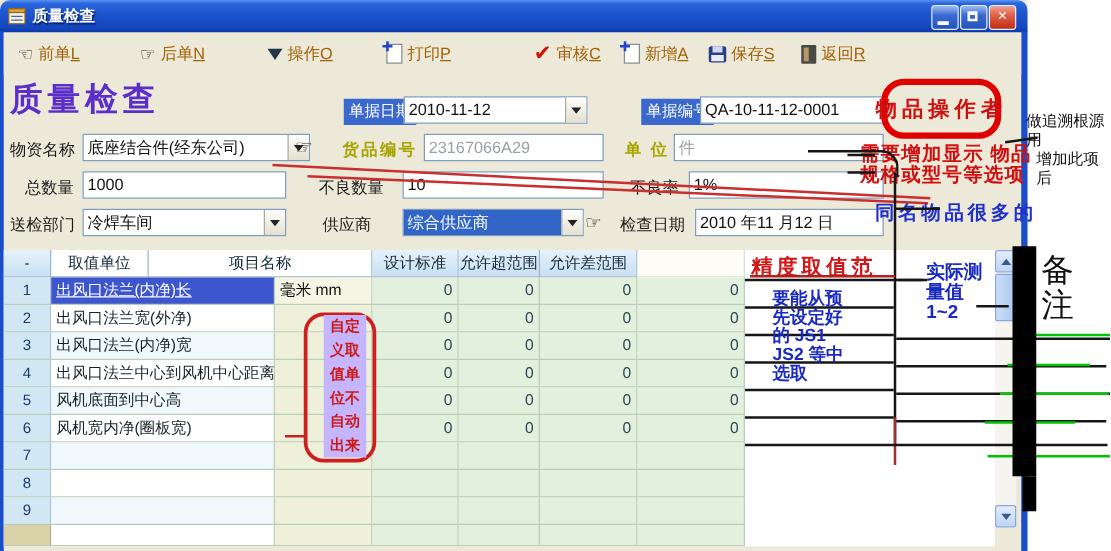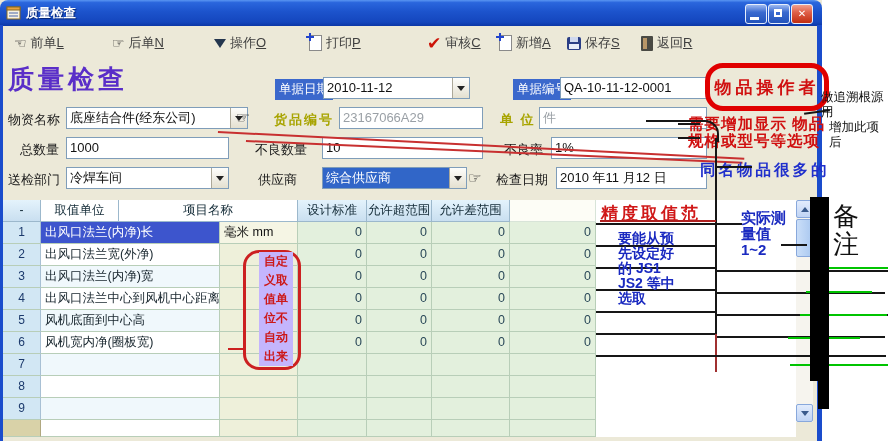--- a/index.html
+++ b/index.html
@@ -14,21 +14,21 @@
   .title-text{font-size:12.5px;font-weight:bold;margin-left:6px;text-shadow:1px 1px 1px #05226b;}
   .winbtn{position:absolute;top:4px;width:20px;height:18px;border:1px solid #e6eefc;border-radius:3px;
     color:#fff;font-size:10px;text-align:center;line-height:17px;font-weight:bold;}
   .btn-blue{background:linear-gradient(180deg,#9db9f0,#3a6ad0 40%,#2253bb);}
   .btn-red{background:linear-gradient(180deg,#f2a08e,#e0614a 40%,#c22d10);}
   .border-l{position:absolute;left:0;top:25px;width:3px;height:416px;background:#1a4ccc;}
   .border-r{position:absolute;left:817px;top:25px;width:5px;height:416px;background:#1a4ccc;}
   
   .toolbar{position:absolute;left:3px;top:26px;width:814px;height:34px;background:#ece9d8;}
   .tbi{position:absolute;top:7px;height:20px;display:flex;align-items:center;gap:4px;cursor:default;}
-  .tbi .lab{font-size:13px;color:#404040;}
+  .tbi .lab{font-size:13px;color:#a16207;}
   .tbi u{text-decoration:underline;}
   .glyph{font-size:14px;color:#222;}
   .tri-down{width:0;height:0;border-left:6px solid transparent;border-right:6px solid transparent;border-top:9px solid #24364e;}
   .page-ic{width:11px;height:14px;background:#fff;border:1px solid #8a8a8a;position:relative;}
   .page-ic .plus{position:absolute;left:-4px;top:-3px;width:8px;height:8px;}
   .page-ic .plus:before{content:"";position:absolute;left:3px;top:0;width:2px;height:8px;background:#2244cc;}
   .page-ic .plus:after{content:"";position:absolute;left:0;top:3px;width:8px;height:2px;background:#2244cc;}
   .floppy{width:14px;height:13px;background:#2a3e86;border-radius:2px;position:relative;}
   .floppy:before{content:"";position:absolute;left:3px;top:0;width:8px;height:5px;background:#cfd8ee;}
   .floppy:after{content:"";position:absolute;left:2px;bottom:1px;width:10px;height:5px;background:#e8ecf8;}
@@ -57,39 +57,39 @@
   .gc{box-sizing:border-box;border-right:1px solid #b8ceb8;border-bottom:1px solid #b8ceb8;
       font-size:12.5px;overflow:hidden;white-space:nowrap;}
   .ghead .gc{background:linear-gradient(180deg,#e4f3fc,#c9dff0);border-right:1px solid #9cb8cc;border-bottom:1px solid #9cb8cc;
       text-align:center;line-height:21px;color:#122a36;}
   .c-num{width:38px;background:#d2e7f4;border-right:1px solid #a8c0d4;text-align:center;line-height:21px;color:#1c3a6c;font-size:12px;}
   .c-name{width:179px;background:#fff;padding-left:4px;line-height:21px;color:#15232b;}
   .c-unit{width:78px;background:#eef0da;padding-left:4px;line-height:21px;color:#111;}
   .c-n1{width:69px}.c-n2{width:65px}.c-n3{width:78px}.c-n4{width:86px}
   .c-val{background:#e3f0dd;text-align:right;padding-right:4px;line-height:21px;color:#2a4858;}
   .row-alt .c-name{background:#f0f8fc;}
-  .selcell{background:#3d55cd !important;color:#fff !important;}
+  .selcell{background:#3d55cd !important;color:#fff !important;text-decoration:underline;}
   .c-unit.r1{background:#f5f5e4;}
   .beige{background:#d9d2a8 !important;border-right:1px solid #b0a880;}
   
   .sbar{position:absolute;left:796px;top:200px;width:17px;height:222px;background:#f6f4ee;}
   .sbtn{position:absolute;left:0;width:17px;height:18px;background:linear-gradient(180deg,#e2ecfc,#c0d4f4);
         border:1px solid #88a8dc;border-radius:2px;box-sizing:border-box;display:flex;align-items:center;justify-content:center;}
   .sbtn.up:after{content:"";width:0;height:0;border-left:4px solid transparent;border-right:4px solid transparent;border-bottom:5px solid #3a5a8c;}
   .sbtn.down:after{content:"";width:0;height:0;border-left:4px solid transparent;border-right:4px solid transparent;border-top:5px solid #3a5a8c;}
   .sthumb{position:absolute;left:0;top:19px;width:17px;height:38px;background:linear-gradient(90deg,#cadef8,#aac8f0);
         border:1px solid #88a8dc;border-radius:2px;box-sizing:border-box;}
   
   .ann{position:absolute;}
   .pre{white-space:pre-line;}
   .ln{position:absolute;height:2px;background:#161616;}
   .gln{position:absolute;height:2px;background:#00c400;}
   .vln{position:absolute;width:2px;background:#161616;}
   .redline{position:absolute;height:2px;background:#c83030;transform-origin:0 0;}
-  .opbox{position:absolute;left:705px;top:63px;width:124px;height:48px;border:5px solid #e00000;border-radius:18px;
+  .opbox{position:absolute;left:705px;top:63px;width:96px;height:48px;border:5px solid #e00000;border-radius:18px;
      box-sizing:border-box;display:flex;align-items:center;justify-content:center;background:transparent;}
   .opbox span{font-size:17px;font-weight:bold;color:#d01010;letter-spacing:4px;white-space:nowrap;}
   .unitbox{position:absolute;left:243px;top:250px;width:58px;height:120px;border:3px solid #cc2020;border-radius:16px;box-sizing:border-box;}
   .unittext{position:absolute;left:259px;top:252px;width:34px;background:#c4b5fd;font-size:12px;font-weight:bold;
      color:#cc1818;line-height:19px;word-break:break-all;text-align:center;}
   .remark{font-family:"Liberation Serif","DejaVu Serif",serif;}
 </style>
 </head>
 <body>
 

